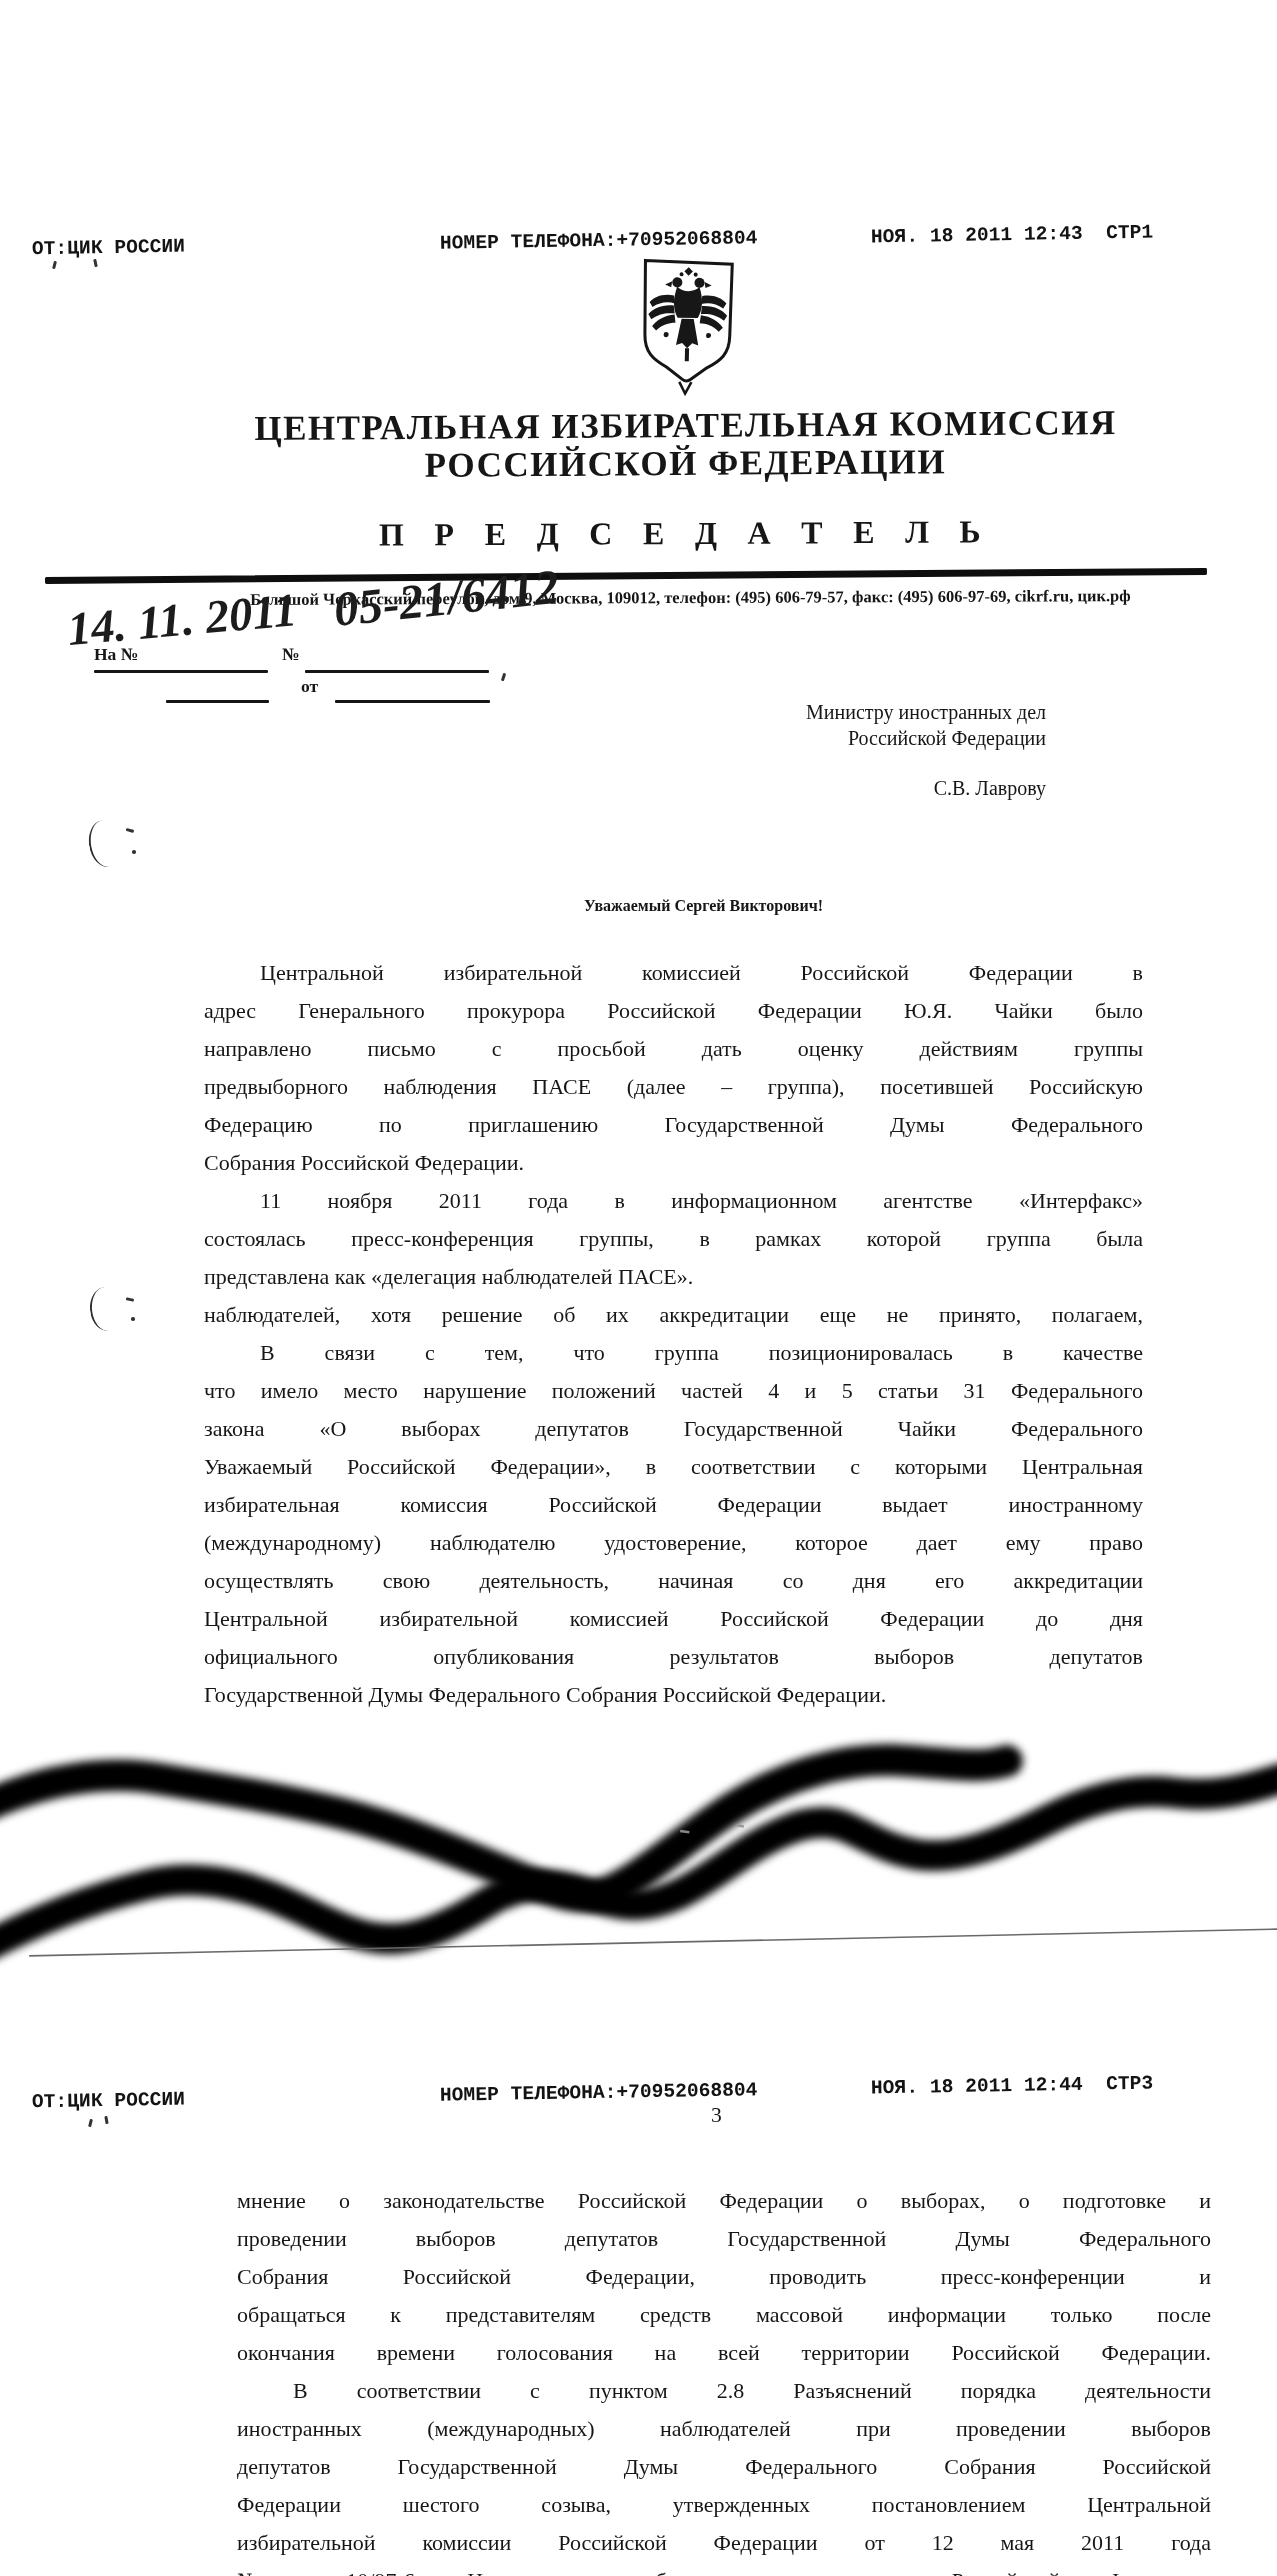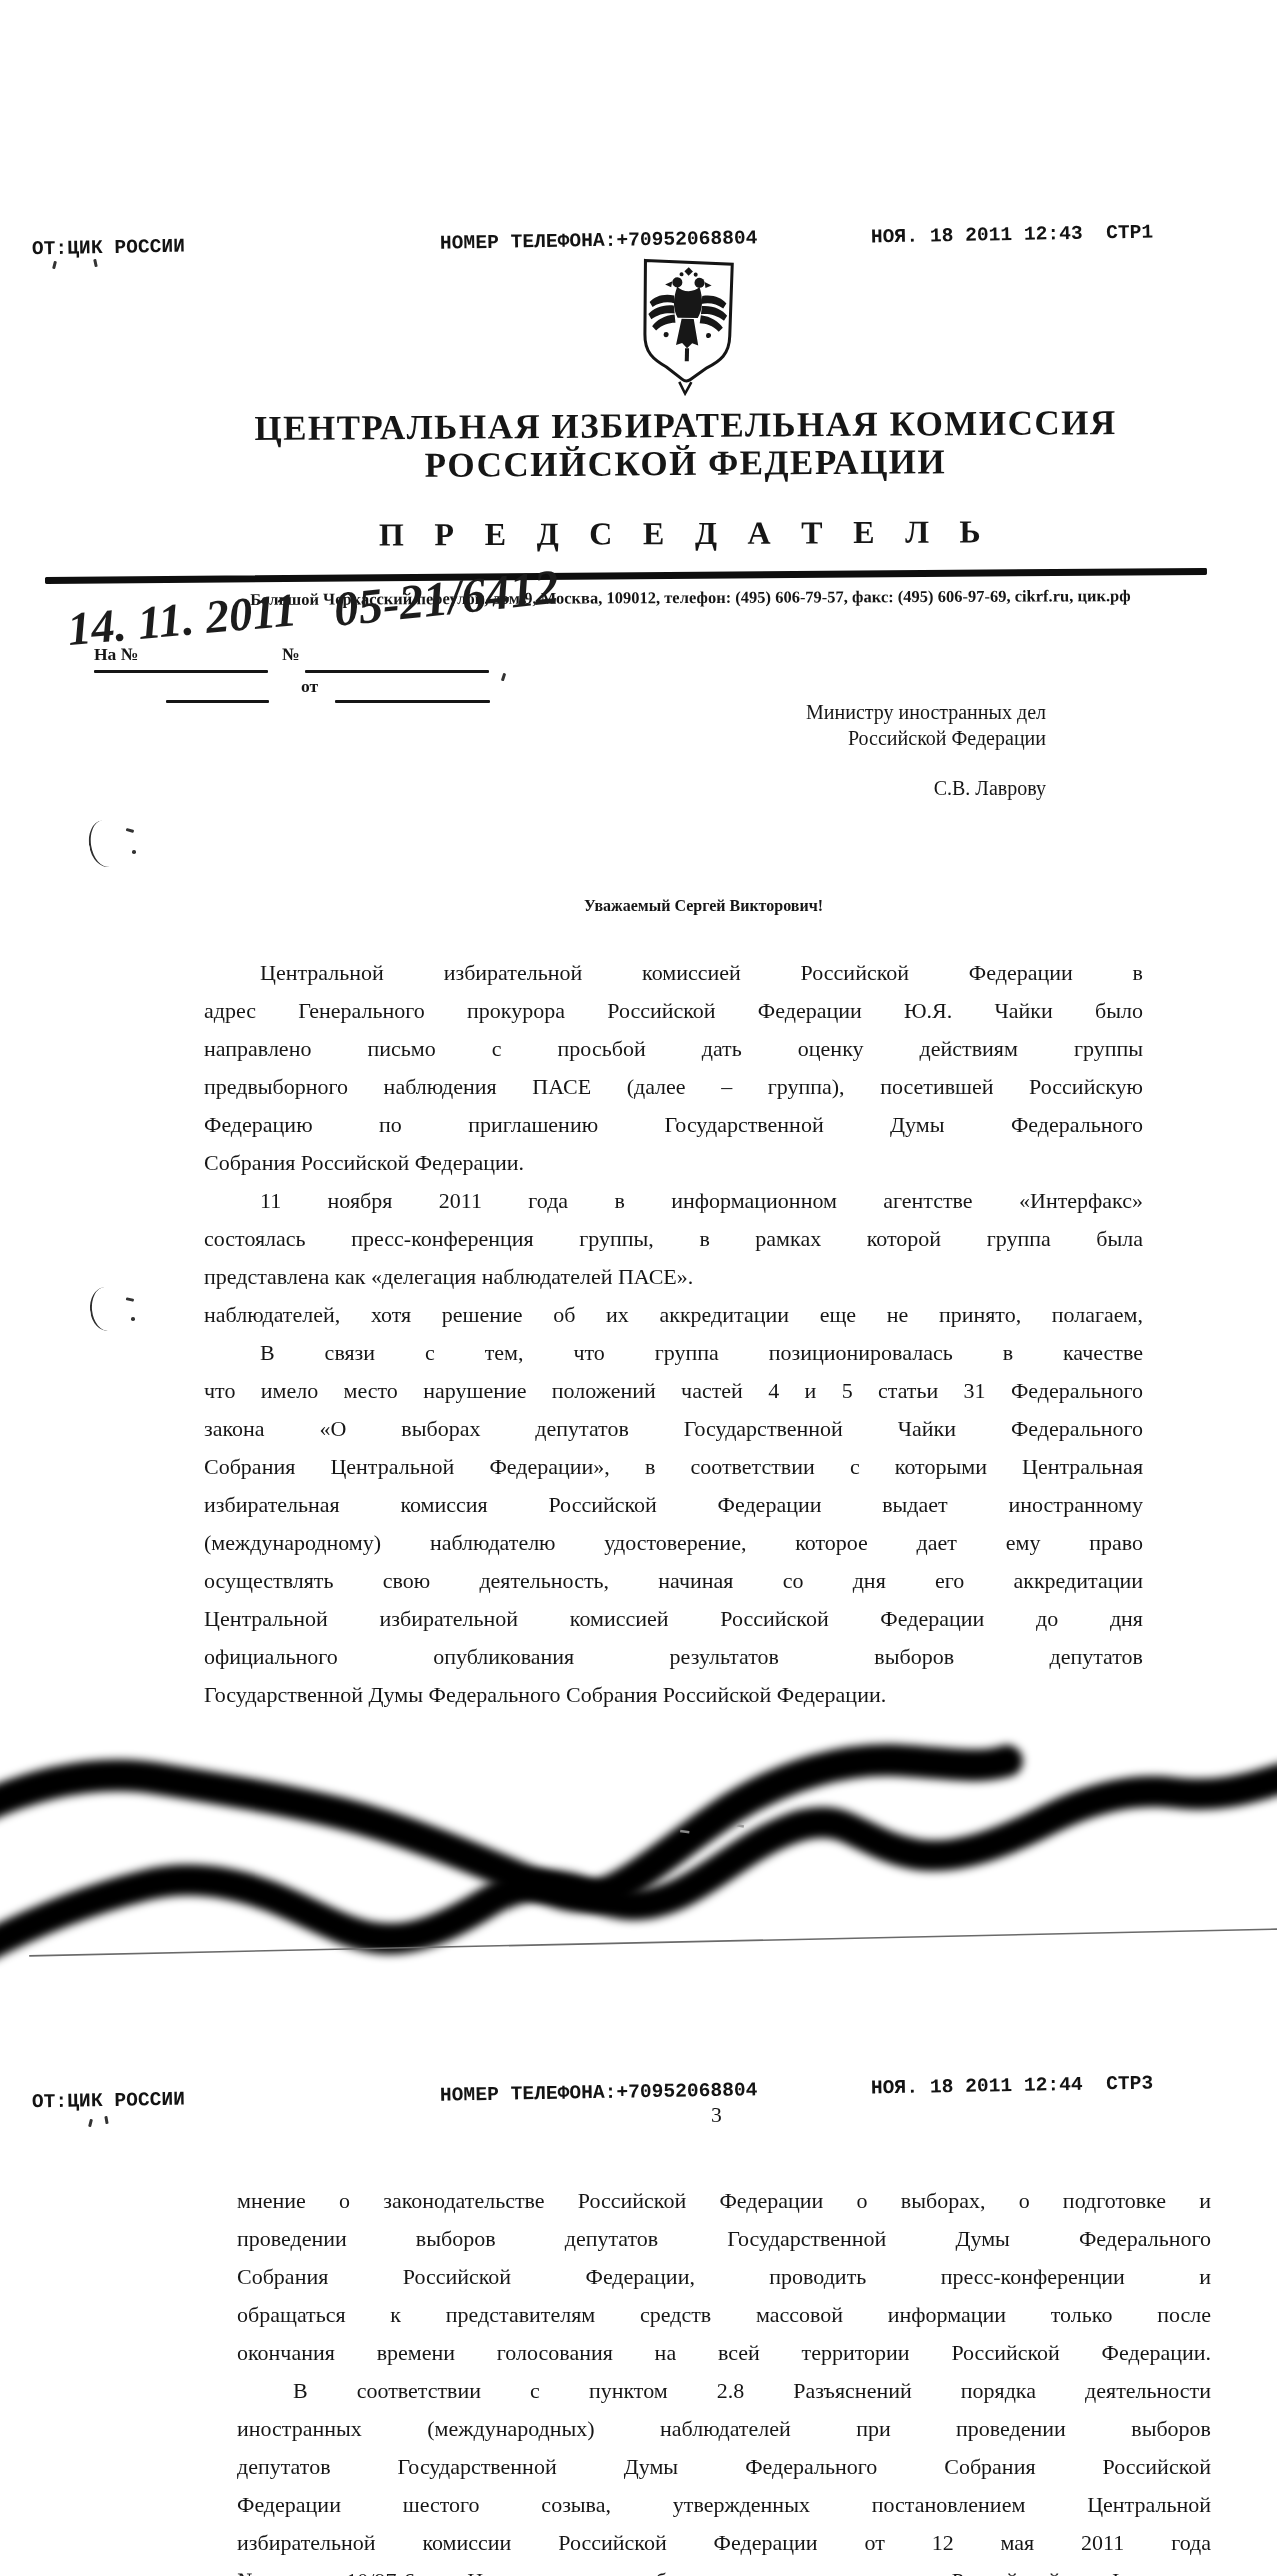--- a/index.html
+++ b/index.html
@@ -115,21 +115,21 @@
     <div class="ln j">предвыборного наблюдения ПАСЕ (далее – группа), посетившей Российскую</div>
     <div class="ln j">Федерацию по приглашению Государственной Думы Федерального</div>
     <div class="ln">Собрания Российской Федерации.</div>
     <div class="ln j ind">11 ноября 2011 года в информационном агентстве «Интерфакс»</div>
     <div class="ln j">состоялась пресс-конференция группы, в рамках которой группа была</div>
     <div class="ln">представлена как «делегация наблюдателей ПАСЕ».</div>
     <div class="ln j">наблюдателей, хотя решение об их аккредитации еще не принято, полагаем,</div>
     <div class="ln j ind">В связи с тем, что группа позиционировалась в качестве</div>
     <div class="ln j">что имело место нарушение положений частей 4 и 5 статьи 31 Федерального</div>
     <div class="ln j">закона «О выборах депутатов Государственной Чайки Федерального</div>
-    <div class="ln j">Собрания Центральной Федерации», в соответствии с которыми Центральная</div>
+    <div class="ln j">Уважаемый Российской Федерации», в соответствии с которыми Центральная</div>
     <div class="ln j">избирательная комиссия Российской Федерации выдает иностранному</div>
     <div class="ln j">(международному) наблюдателю удостоверение, которое дает ему право</div>
     <div class="ln j">осуществлять свою деятельность, начиная со дня его аккредитации</div>
     <div class="ln j">Центральной избирательной комиссией Российской Федерации до дня</div>
     <div class="ln j">официального опубликования результатов выборов депутатов</div>
     <div class="ln">Государственной Думы Федерального Собрания Российской Федерации.</div>
   </div>
 
   <div class="abs" style="left:0;top:1731px;width:1278px;height:247px;">
     <svg width="1278" height="247" viewBox="0 0 2480 480">

